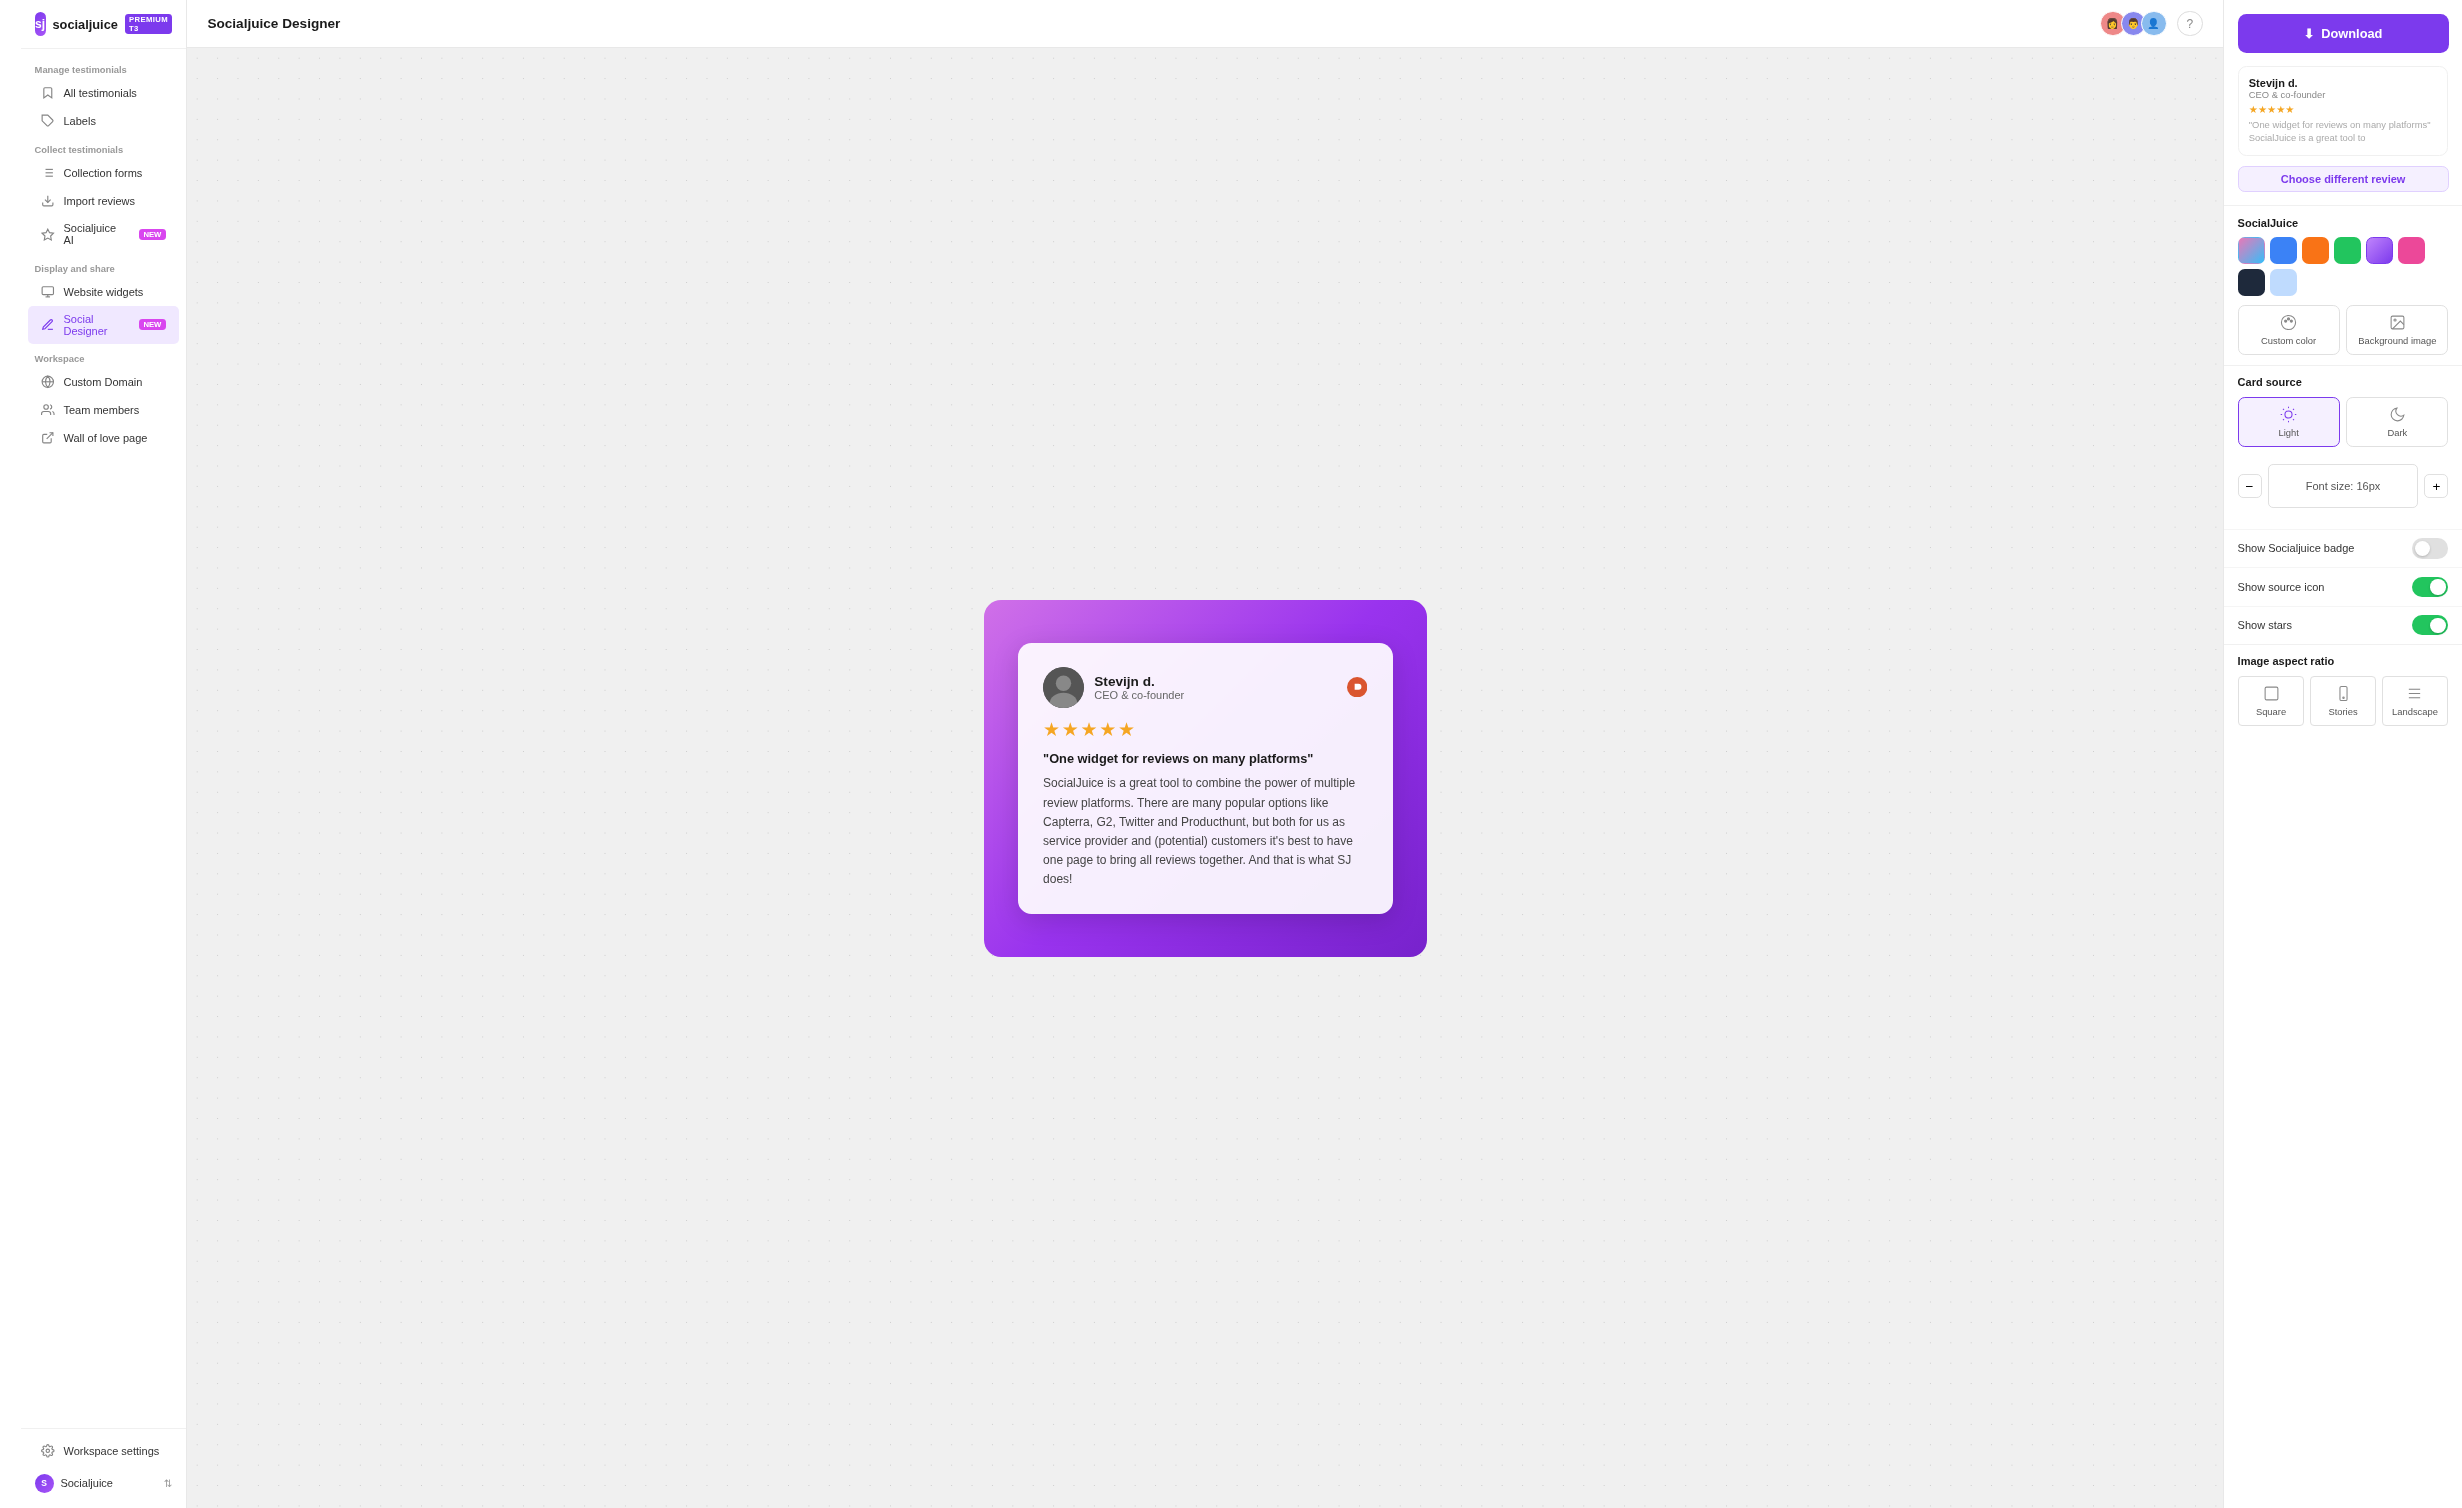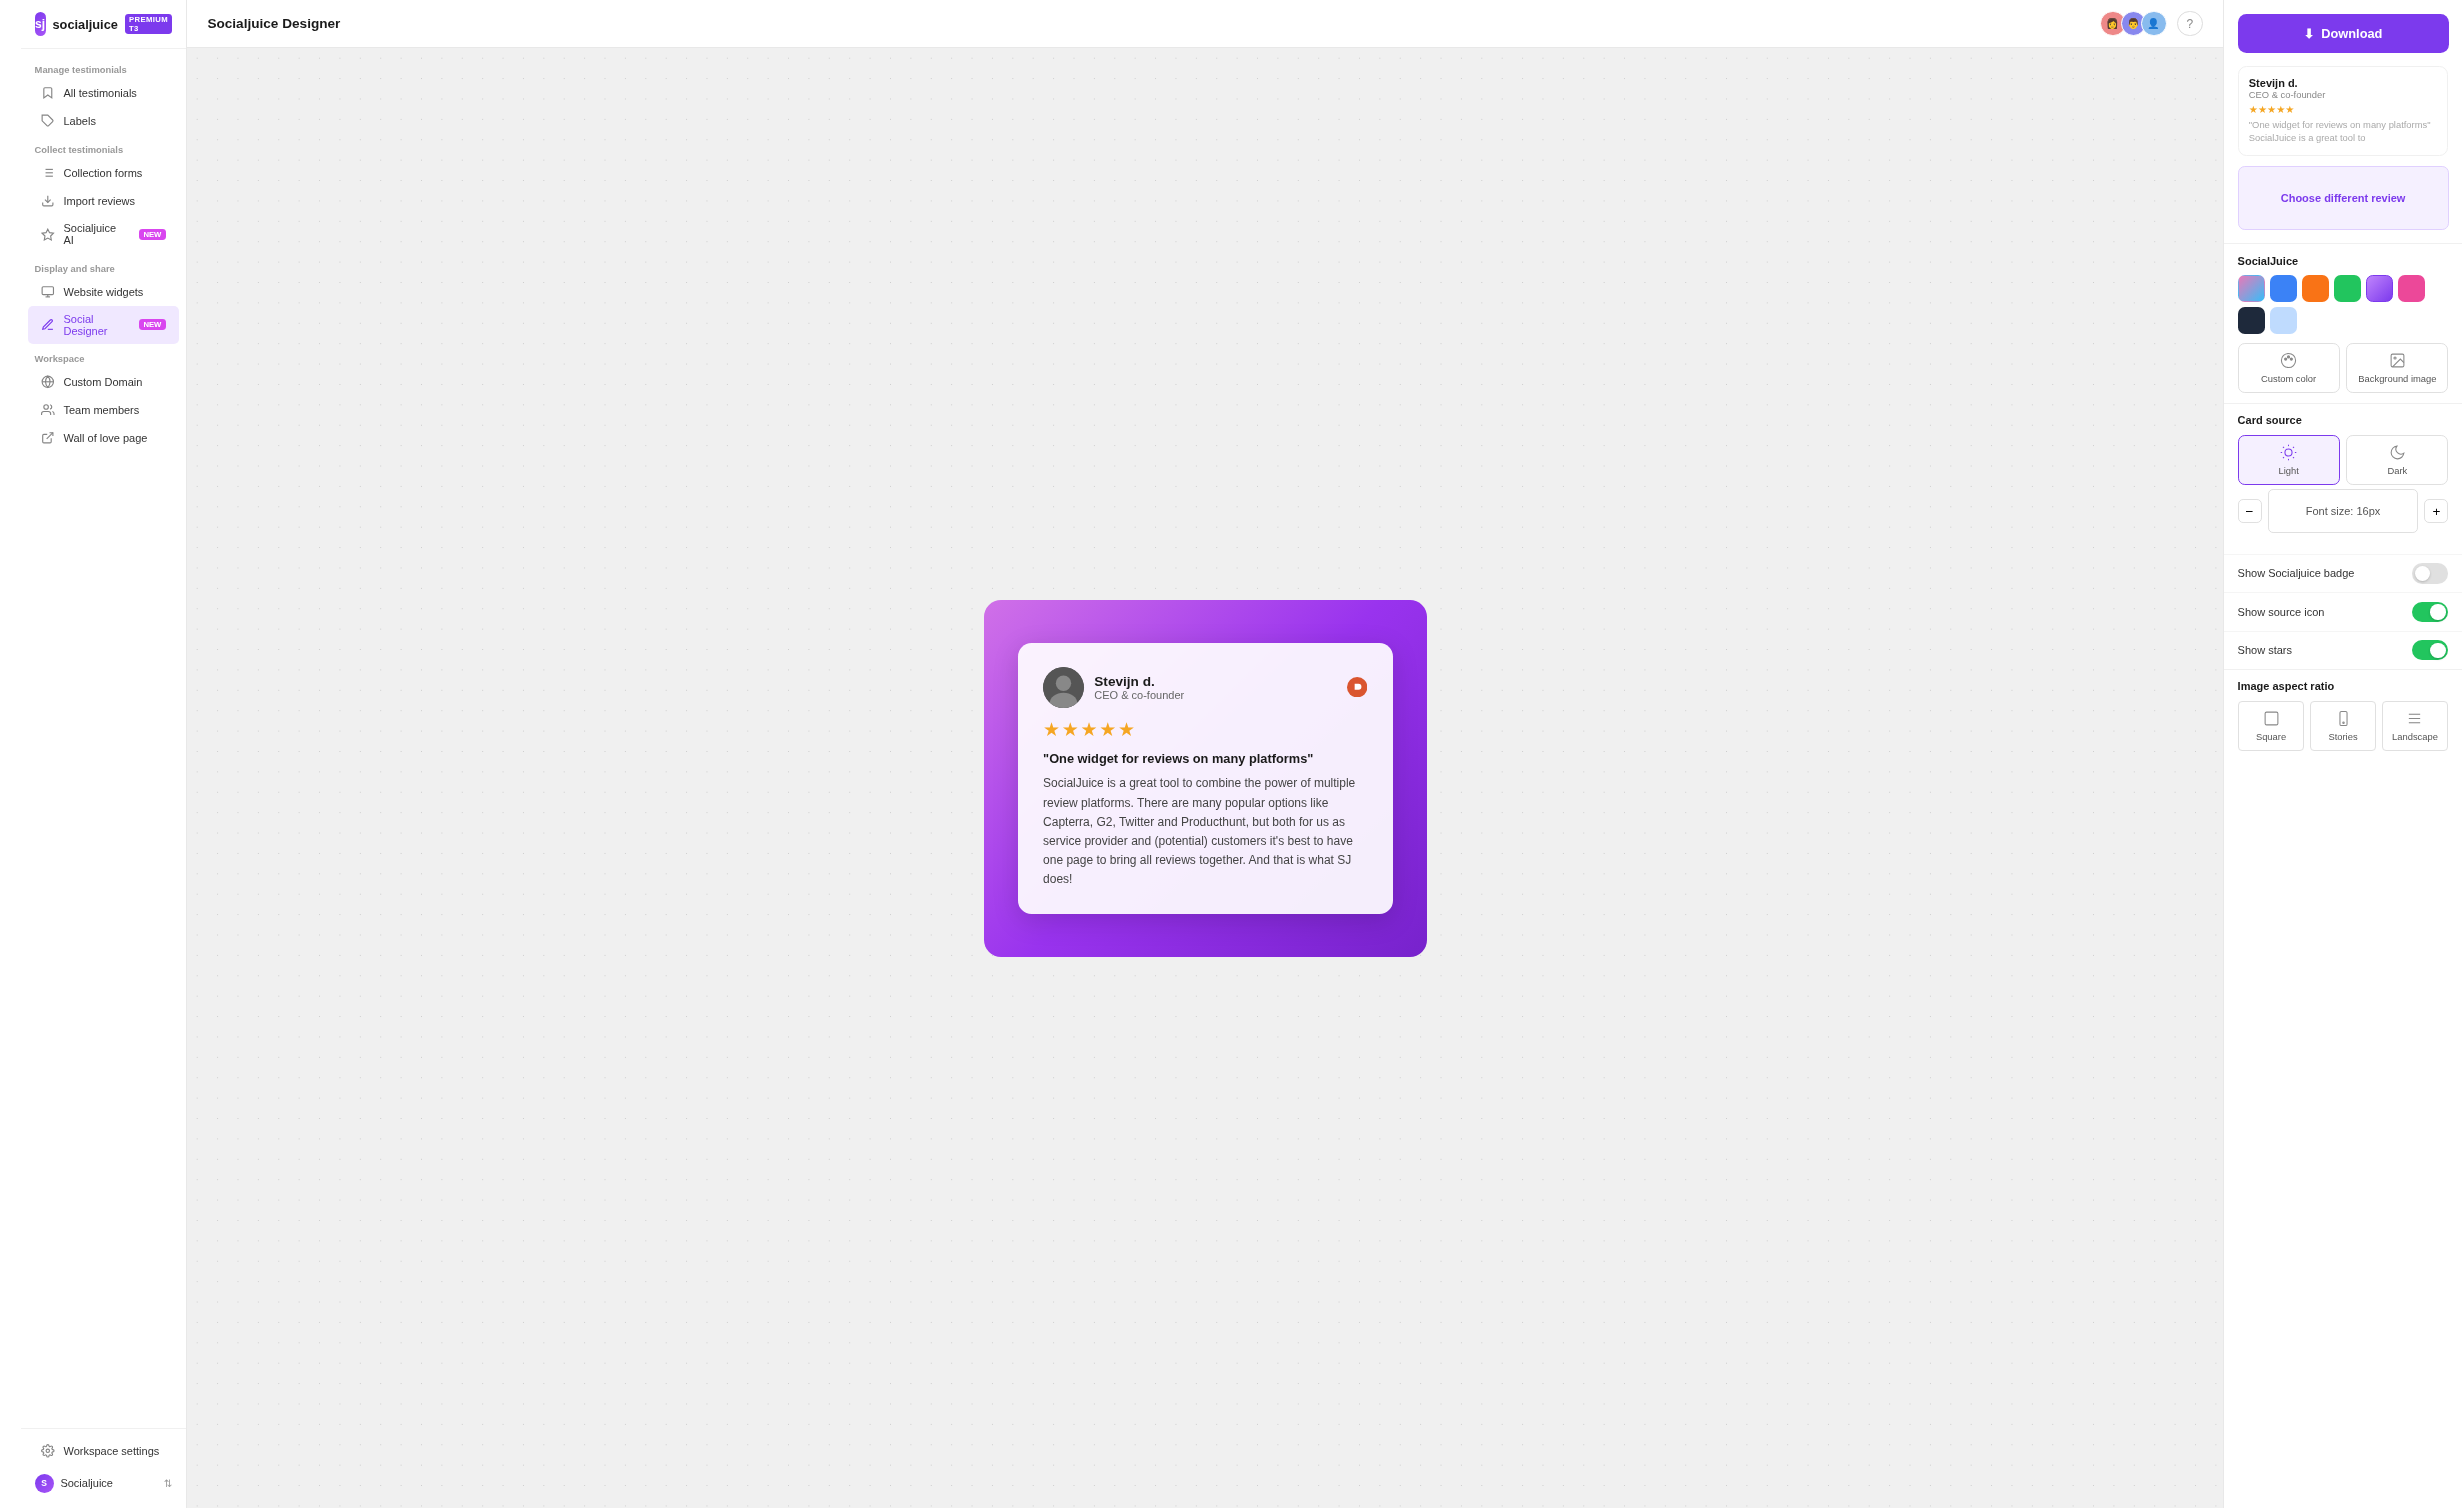--- a/index.html
+++ b/index.html
@@ -209,21 +209,21 @@
     .preview-title { font-size: 9.4px; color: #888; }
     .preview-stars { color: #f5a623; font-size: 10.2px; margin: 3.4px 0; }
     .preview-text { font-size: 9.4px; color: #aaa; line-height: 1.4; }
 
     .choose-review-btn {
       margin: 0 13.6px 13.6px;
       background: #f5f0ff;
       color: #7c3aed;
       border: 0.9px solid #e0d0ff;
       border-radius: 6.8px;
-      padding: 25px;
+      padding: 6px;
       font-size: 11px;
       font-weight: 600;
       cursor: pointer;
       width: calc(100% - 27px);
       text-align: center;
     }
 
     .panel-section {
       padding: 10.2px 13.6px;
       border-top: 0.9px solid #f0f0f0;
@@ -262,21 +262,21 @@
       gap: 3.4px;
       font-size: 9.4px;
       color: #555;
     }
     .bg-option .opt-icon { font-size: 15.3px; color: #888; }
 
     .card-content-options {
       display: grid;
       grid-template-columns: 1fr 1fr;
       gap: 6.8px;
-      margin-bottom: 4px;
+      margin-bottom: 17px;
     }
     .content-option {
       border: 0.9px solid #e0e0e0;
       border-radius: 6.8px;
       padding: 8.5px;
       cursor: pointer;
       display: flex;
       flex-direction: column;
       align-items: center;
       gap: 3.4px;

